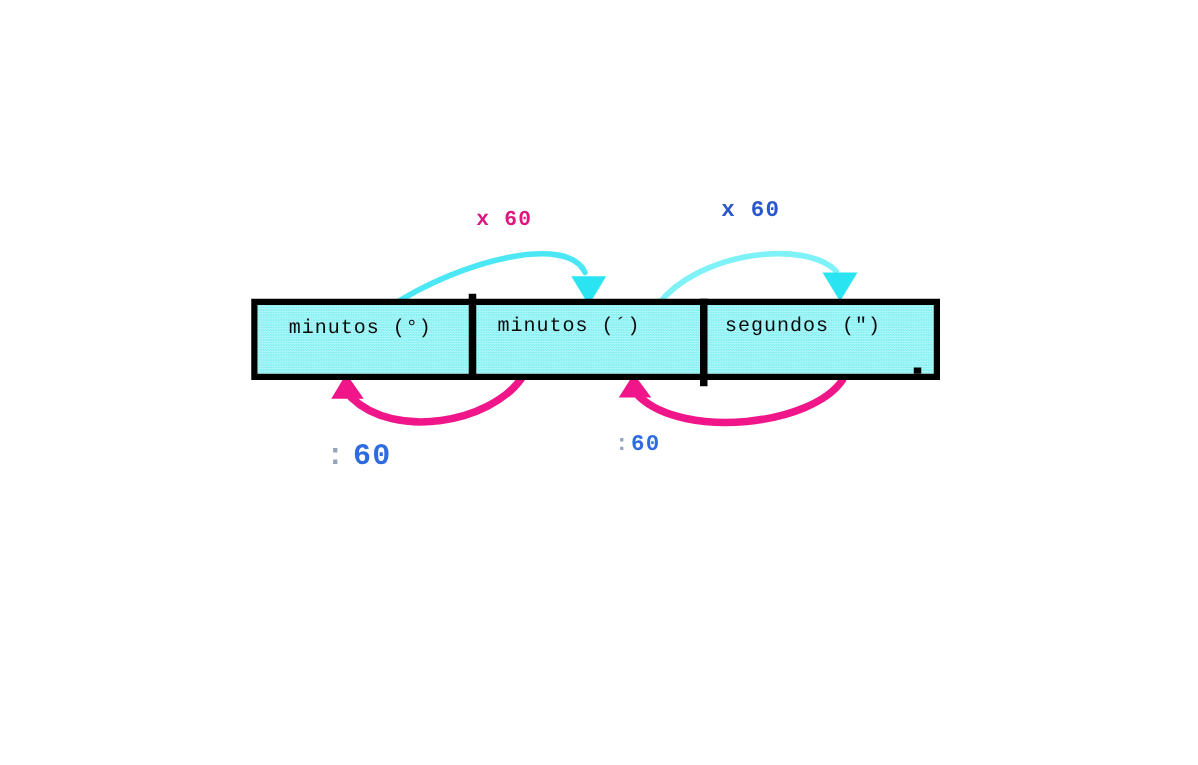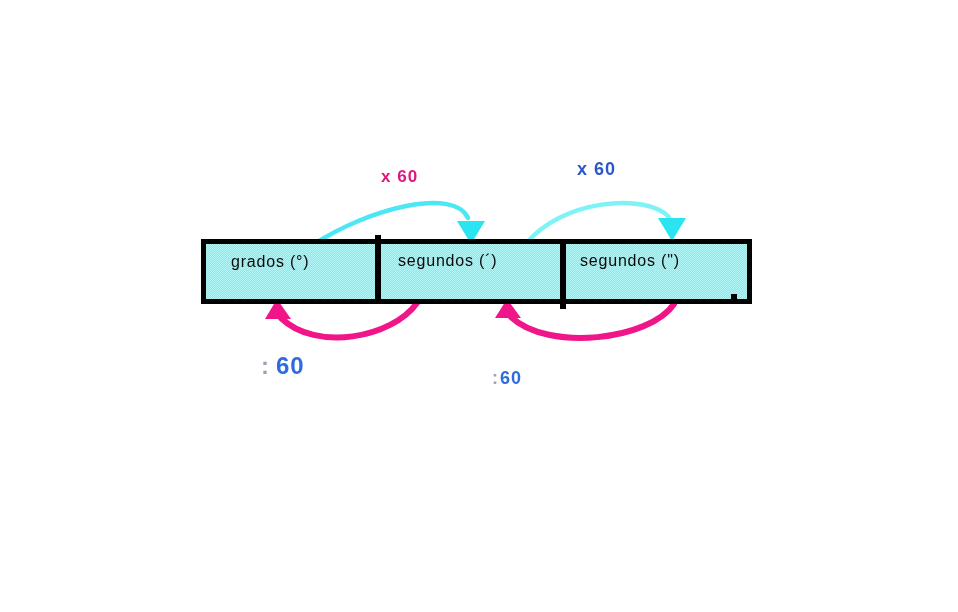--- a/index.html
+++ b/index.html
@@ -1,21 +1,21 @@
 <!DOCTYPE html>
 <html><head>
 <meta charset="utf-8">
 <style>
   html,body{margin:0;padding:0;background:#ffffff;}
   #canvas{
     position:relative;
     width:958px;height:512px;
     background:#ffffff;
     overflow:hidden;
-    font-family:Liberation Sans, sans-serif;
+    font-family:Liberation Mono, monospace;
   }
   
   #unit-bar{
     position:absolute;left:201px;top:239px;
     width:551px;height:65px;
     box-sizing:border-box;
     border:5px solid #000000;
     background:
       conic-gradient(#7deef0 90deg, #b2f7f8 0 180deg, #7deef0 0 270deg, #b2f7f8 0)
       0 0 / 2px 2px;
@@ -34,21 +34,21 @@
   #cell-label-minutos{left:398px;top:252px;}
   #cell-label-segundos{left:580px;top:252px;}
   
   .conv-label{
     position:absolute;font-weight:bold;white-space:nowrap;
     letter-spacing:1px;
   }
   #label-x60-left{left:381px;top:167px;font-size:17px;color:#e0167e;}
   #label-x60-right{left:577px;top:159px;font-size:18px;color:#2b57cc;}
   #label-div60-left{left:261px;top:352px;font-size:24px;color:#2e6bde;}
-  #label-div60-right{left:492px;top:368px;font-size:18px;color:#2e6bde;}
+  #label-div60-right{left:492px;top:346px;font-size:18px;color:#2e6bde;}
   .colon{color:#98a3bc;font-weight:bold;}
   #label-div60-left .colon{margin-right:6px;}
   #label-div60-right .colon{margin-right:1px;}
   
   #arrow-layer{position:absolute;left:0;top:0;width:958px;height:612px;pointer-events:none;}
 </style>
 </head>
 <body>
 
 <div id="canvas">
@@ -69,22 +69,22 @@
 
     <path d="M 674 304 C 650 340, 548 352, 511 317" fill="none" stroke="#f0168a" stroke-width="6" stroke-linecap="round"></path>
     <polygon points="495,318 521,318 507,299" fill="#f0168a"></polygon>
   </svg>
 
   <div id="unit-bar"></div>
   <div class="divider" id="divider-1"></div>
   <div class="divider" id="divider-2"></div>
   <div id="bar-notch"></div>
 
-  <div class="cell-label" id="cell-label-grados">grados (°)</div>
-  <div class="cell-label" id="cell-label-minutos">segundos (´)</div>
+  <div class="cell-label" id="cell-label-grados">minutos (°)</div>
+  <div class="cell-label" id="cell-label-minutos">minutos (´)</div>
   <div class="cell-label" id="cell-label-segundos">segundos (")</div>
 
   <div class="conv-label" id="label-div60-left">
     <span class="colon">:</span><span>60</span>
   </div>
   <div class="conv-label" id="label-div60-right">
     <span class="colon">:</span><span>60</span>
   </div>
 
 </div>

